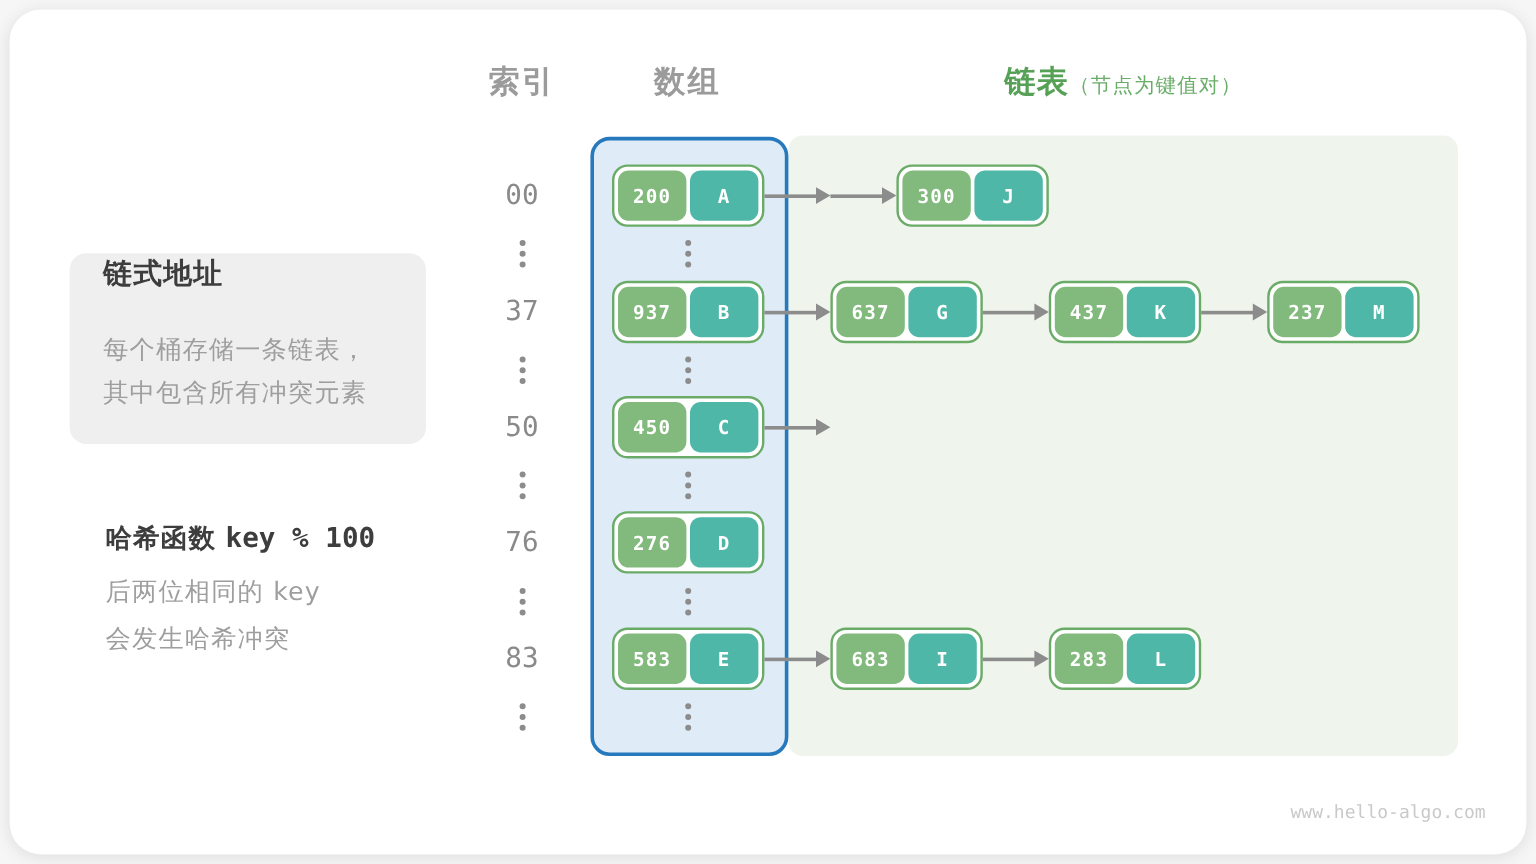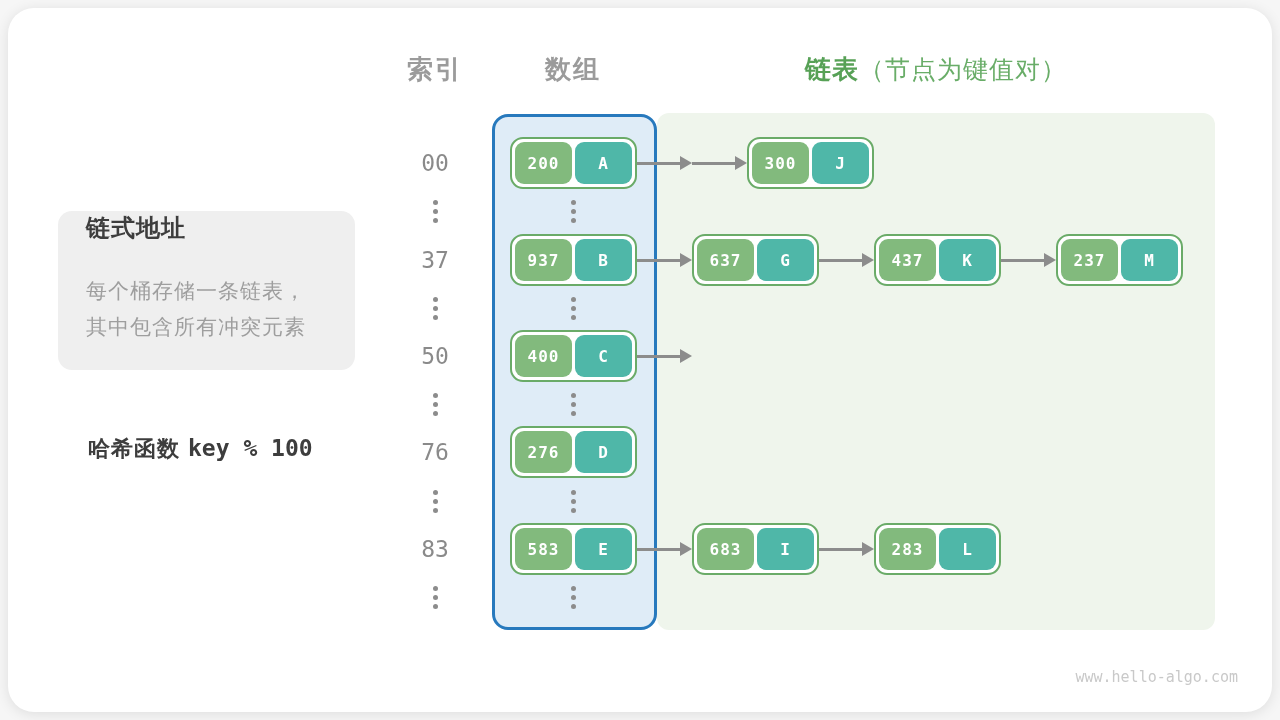--- a/index.html
+++ b/index.html
@@ -27,21 +27,21 @@
   #stage{position:absolute;inset:0;width:1280px;height:720px;padding-left:48px;}
 
   
   .col-header{position:absolute;top:52px;height:34px;line-height:34px;
     font-size:26px;font-weight:bold;color:var(--header-gray);
     text-align:center;letter-spacing:2px;z-index:3;}
   #hdr-index{left:385px;width:100px;}
   #hdr-array{left:523px;width:100px;}
   #hdr-list{left:657px;width:558px;letter-spacing:1px;}
   #hdr-list .list-word{color:var(--header-green);font-weight:bold;}
-  #hdr-list .list-note{color:var(--header-green-light);font-weight:normal;font-size:25px;font-family:Liberation Serif, serif;}
+  #hdr-list .list-note{color:var(--header-green-light);font-weight:normal;font-size:17px;font-family:Liberation Serif, serif;}
 
   
   #list-area{position:absolute;left:657px;top:113px;width:558px;height:517px;
     background:var(--list-bg);border-radius:12px;z-index:1;}
   #array-box{position:absolute;left:492px;top:114px;width:165px;height:516px;
     background:var(--array-bg);border:3px solid var(--array-border);
     border-radius:16px;z-index:2;}
 
   
   .chain-row{position:absolute;left:510px;height:52px;display:flex;
@@ -139,21 +139,21 @@
         </div>
         <div class="arrow"></div>
         <div class="pair">
           <div class="cell key">237</div>
           <div class="cell val">M</div>
         </div>
       </div>
       <div class="index-label" style="top: 340px;">50</div>
       <div class="chain-row" style="top: 330px;">
         <div class="pair">
-          <div class="cell key">400</div>
+          <div class="cell key">450</div>
           <div class="cell val">C</div>
         </div>
         <div class="arrow"></div>
       </div>
       <div class="index-label" style="top: 436px;">76</div>
       <div class="chain-row" style="top: 426px;">
         <div class="pair">
           <div class="cell key">276</div>
           <div class="cell val">D</div>
         </div>
@@ -231,15 +231,19 @@
     <div id="info-title">链式地址</div>
     <div id="info-body">
         <div>每个桶存储一条链表，</div>
         <div>其中包含所有冲突元素</div>
       </div>
   </div>
 
   <div id="hash-title">
     <span>哈希函数</span><span class="code">key % 100</span>
   </div>
+  <div id="hash-body">
+      <div>后两位相同的 key</div>
+      <div>会发生哈希冲突</div>
+    </div>
 
   <div id="watermark">www.hello-algo.com</div>
 </div>
 
 </body></html>

